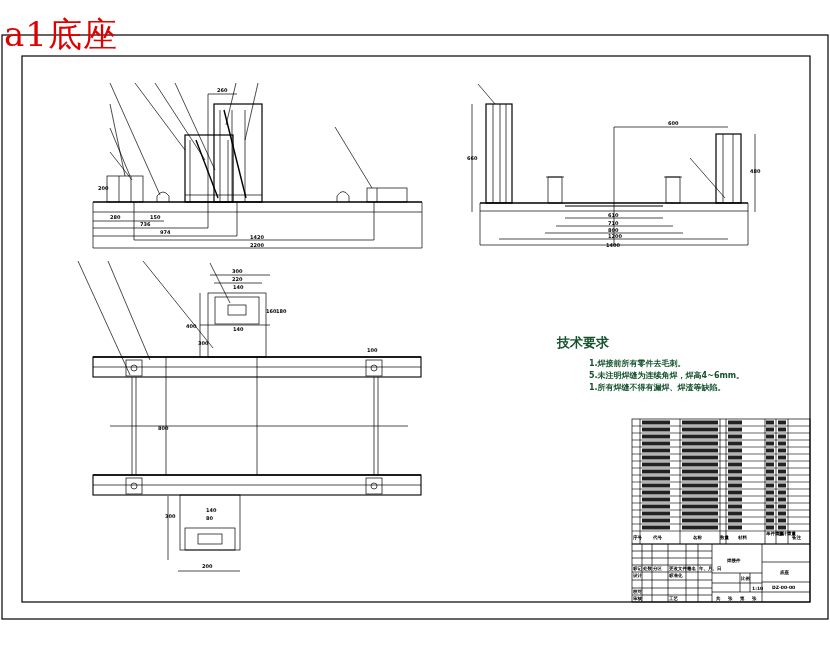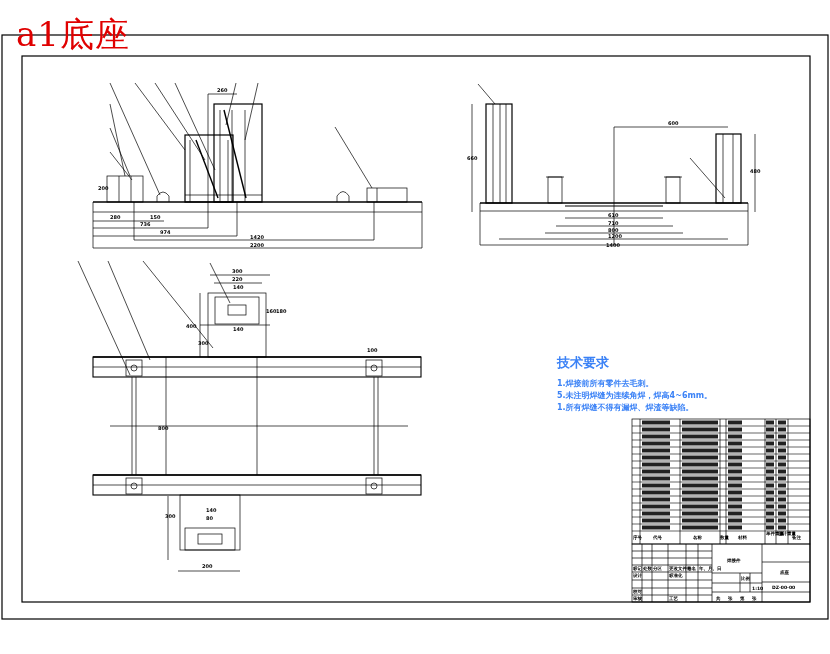--- a/index.html
+++ b/index.html
@@ -1,24 +1,24 @@
 <!DOCTYPE html>
 <html><head>
 <meta charset="utf-8">
 <style>
   html, body { margin: 0; padding: 0; background: #ffffff; }
   body { width: 830px; height: 654px; position: relative; overflow: hidden;
          font-family: "DejaVu Sans", sans-serif; }
   #sheet { position: absolute; left: 0; top: 0; width: 830px; height: 654px; }
-  .title-overlay { position: absolute; left: 16px; top: 14px; color: #e00000;
+  .title-overlay { position: absolute; left: 4px; top: 14px; color: #e00000;
     font-family: "DejaVu Serif", serif; font-size: 34px; line-height: 40px;
     background: rgba(255,255,255,0.0); letter-spacing: 1px; }
-  .tech-req { position: absolute; left: 557px; top: 354px; color: #3b82f6; }
+  .tech-req { position: absolute; left: 557px; top: 334px; color: #14532d; }
   .tech-req .hd { font-family: "DejaVu Serif", serif; font-size: 13px; font-weight: bold; margin-bottom: 6px; }
-  .tech-req .ln { font-family: "DejaVu Sans", sans-serif; font-size: 8px; font-weight: bold; line-height: 12px; white-space: nowrap; }
+  .tech-req .ln { font-family: "DejaVu Sans", sans-serif; font-size: 8px; font-weight: bold; line-height: 12px; white-space: nowrap; margin-left: 32px; }
   svg text { font-family: "DejaVu Sans", sans-serif; fill: #000; }
   .bom-text { font-size: 4.5px; font-weight: bold; }
   .dim { font-size: 5px; font-weight: bold; }
 </style>
 </head>
 <body>
 
 <svg id="sheet" width="830" height="654" viewBox="0 0 830 654" xmlns="http://www.w3.org/2000/svg">
 
   <rect x="2" y="35" width="826" height="584" fill="none" stroke="#000" stroke-width="1.2"></rect>

